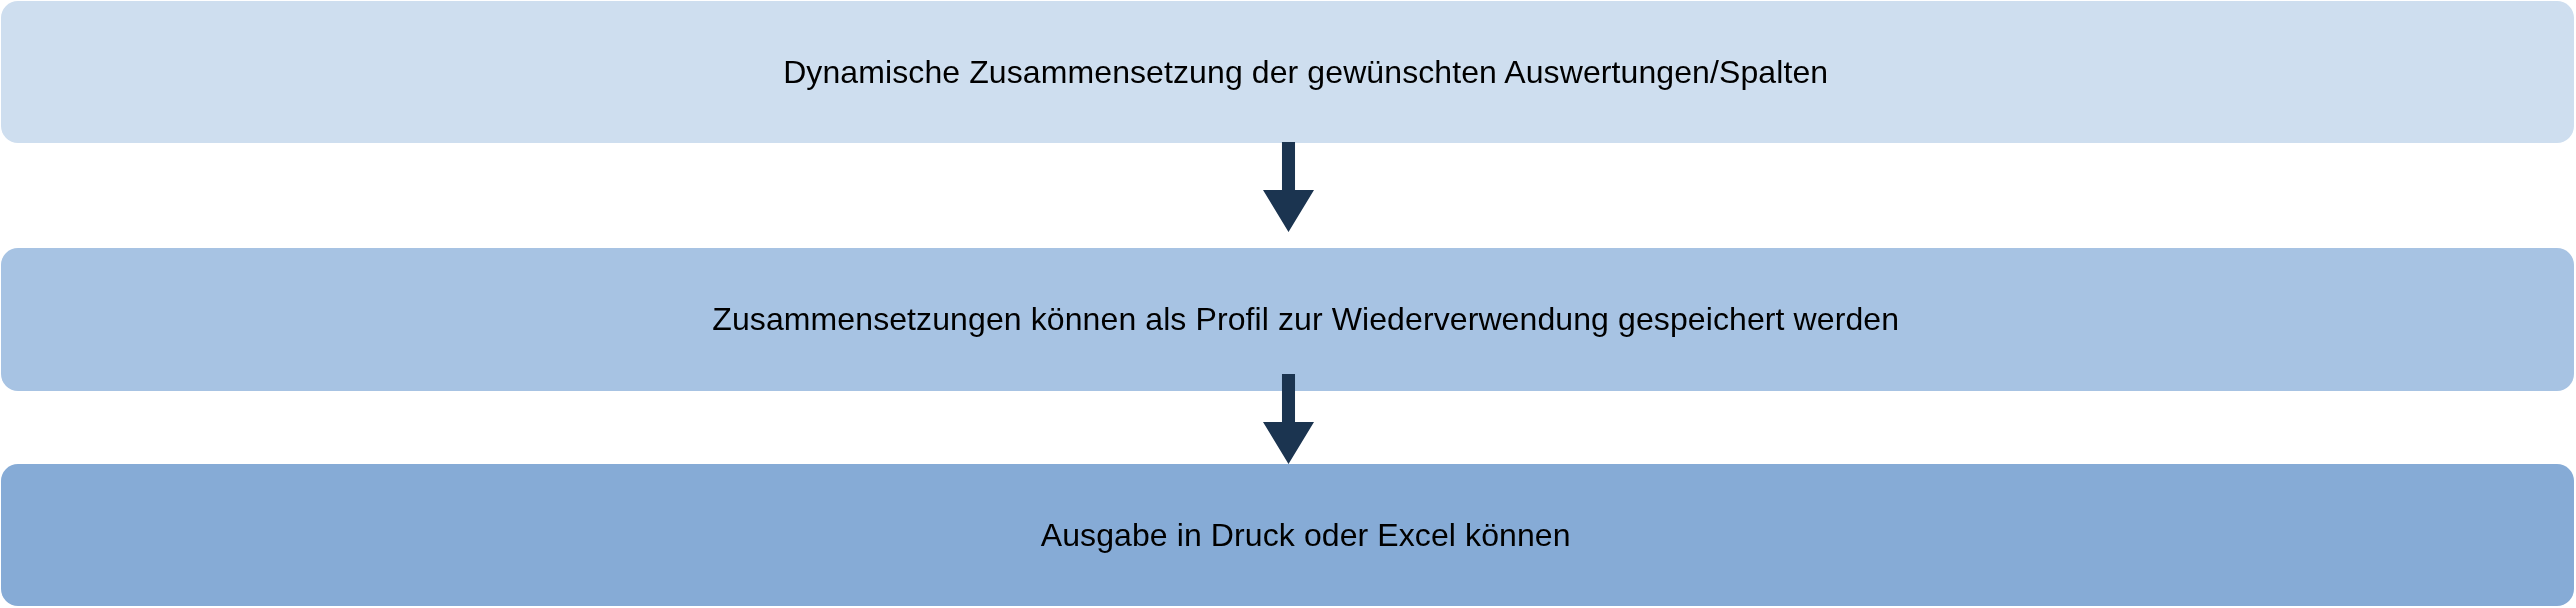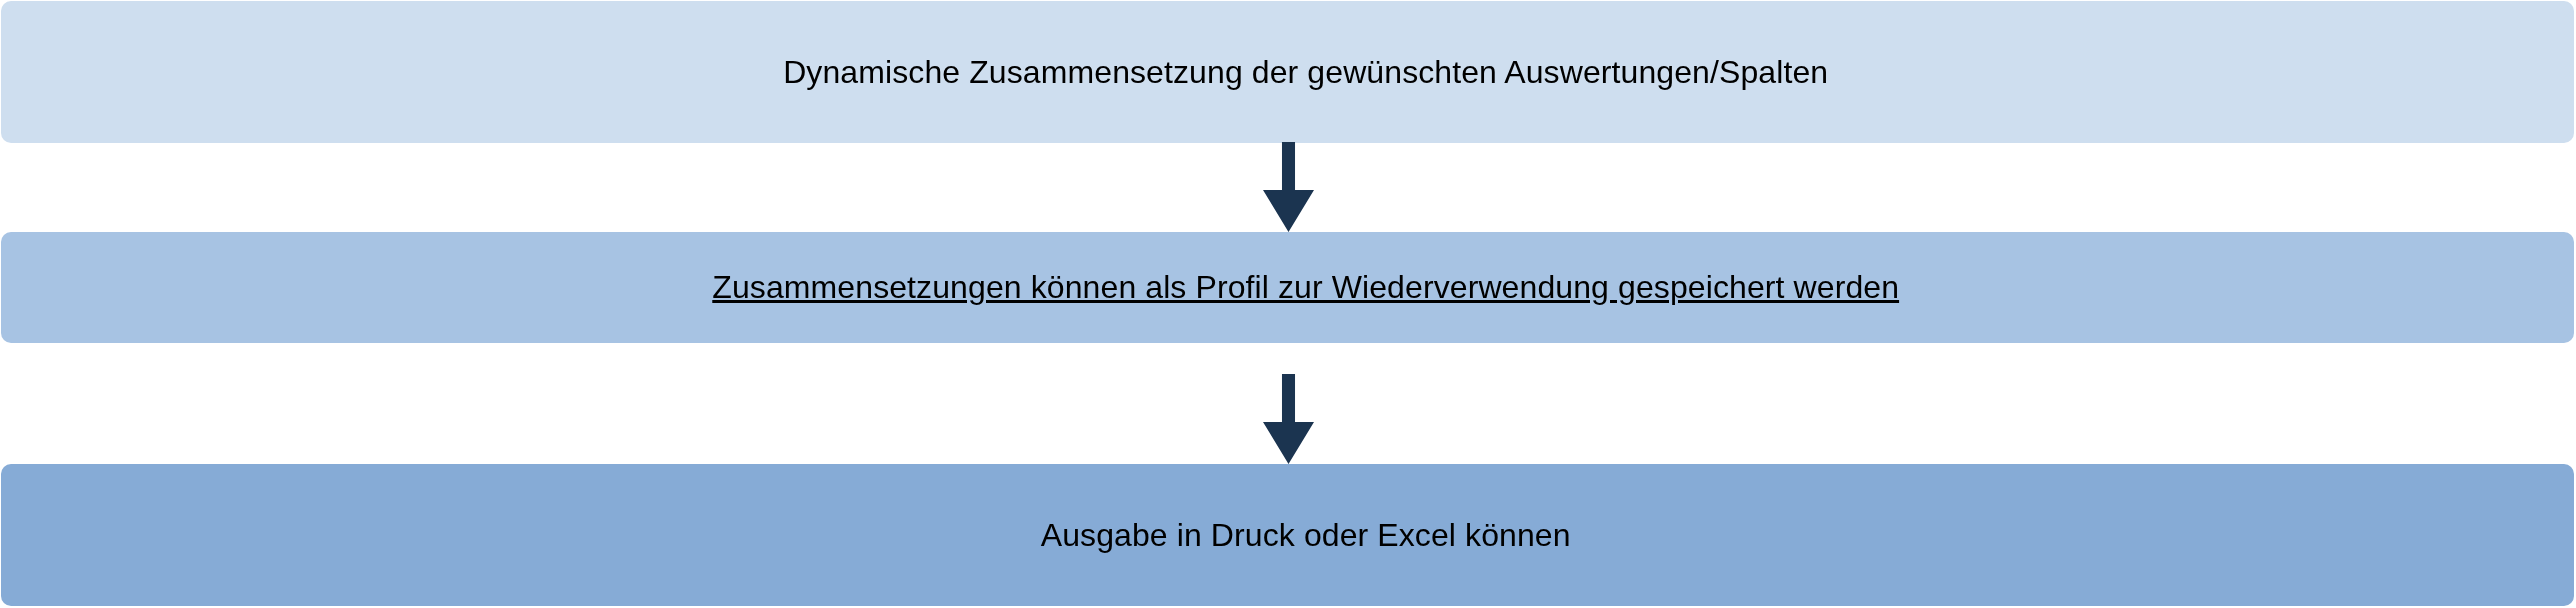--- a/index.html
+++ b/index.html
@@ -16,21 +16,21 @@
     width: 2576px;
     height: 608px;
     background: #ffffff;
     overflow: hidden;
   }
   .flow-box {
     position: absolute;
     left: 1.2px;
     width: 2573px;
     box-sizing: border-box;
-    border-radius: 10px;
+    border-radius: 17px;
     display: flex;
     align-items: center;
     justify-content: center;
     text-align: center;
     padding-left: 36px;
   }
   .flow-box-label {
     font-family: "Liberation Sans", sans-serif;
     font-size: 32px;
     line-height: 1.15;
@@ -38,24 +38,23 @@
     color: #000000;
     letter-spacing: 0.1px;
     white-space: nowrap;
   }
   #flow-box-1 {
     top: 1.2px;
     height: 142px;
     background: #cedeef;
   }
   #flow-box-2 {
-    top: 232px;
-    height: 111px;
+    top: 248px;
+    height: 143px;
     background: #a7c3e3;
-    text-decoration: underline;
   }
   #flow-box-3 {
     top: 464px;
     height: 142px;
     background: #86abd6;
   }
   .flow-arrow {
     position: absolute;
     left: 1263px;
     width: 51px;

